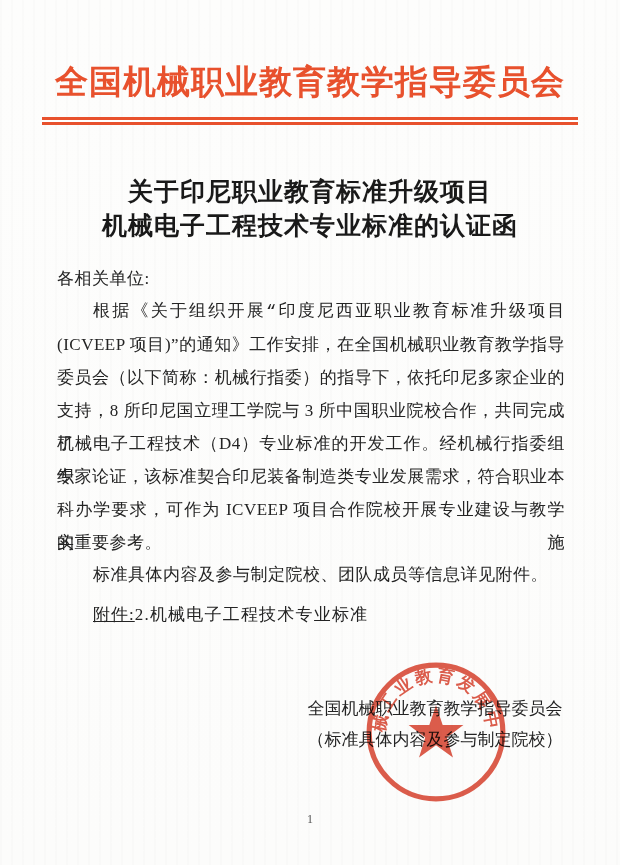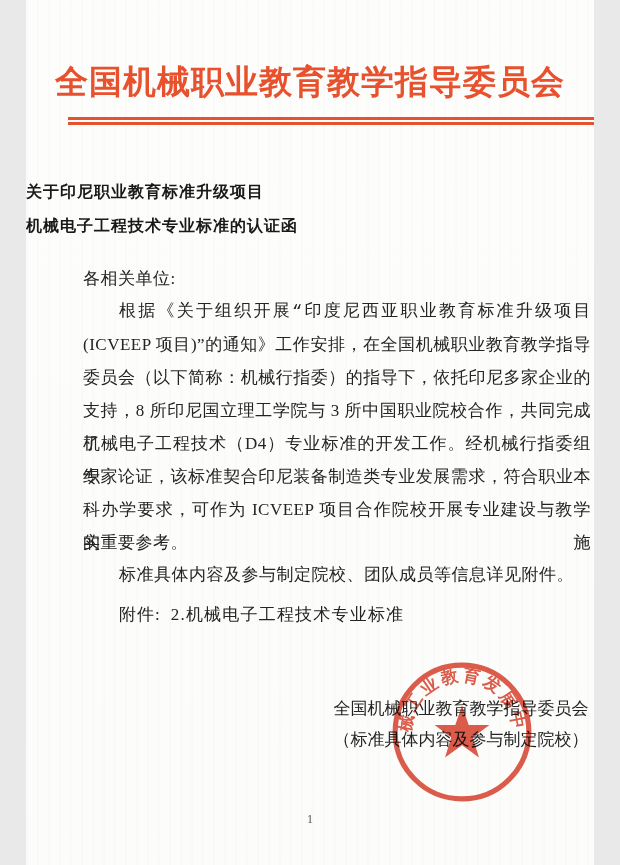--- a/index.html
+++ b/index.html
@@ -2,21 +2,21 @@
 <html><head>
 <meta charset="utf-8">
 <style>
   html, body {
     margin: 0;
     padding: 0;
     background: #e9e9e9;
   }
   .page {
     position: relative;
-    width: 568px;
+    width: 620px;
     height: 865px;
     margin: 0 auto;
     background:
       repeating-linear-gradient(90deg, rgba(0,0,0,0.013) 0 2px, rgba(0,0,0,0) 2px 11px),
       linear-gradient(180deg, #fdfdfc 0%, #fcfcfb 100%);
     overflow: hidden;
     font-family: "Liberation Serif", serif;
     color: #1f1f1f;
   }
 
@@ -43,22 +43,22 @@
     border-top: 3px solid #e8512d;
     border-bottom: 3px solid #e8512d;
   }
 
   
   .doc-title {
     position: absolute;
     top: 175px;
     left: 0;
     width: 100%;
-    text-align: left;
-    font-size: 16px;
+    text-align: center;
+    font-size: 25px;
     line-height: 34px;
     font-weight: bold;
     letter-spacing: 1px;
     color: #191919;
   }
 
   
   .body-block {
     position: absolute;
     top: 262px;
@@ -87,22 +87,22 @@
     top: 598px;
     left: 93px;
     width: 472px;
     font-size: 17px;
     line-height: 33px;
     display: flex;
     color: #242424;
   }
   .attachments .att-label {
     white-space: nowrap;
-    margin-right: 10px;
     letter-spacing: 1px;
+    text-decoration: underline;
   }
   .attachments .att-items { flex: 1; }
   .attachments .att-item {
     height: 33px;
     white-space: nowrap;
     letter-spacing: 1.2px;
   }
 
   
   .signature {

